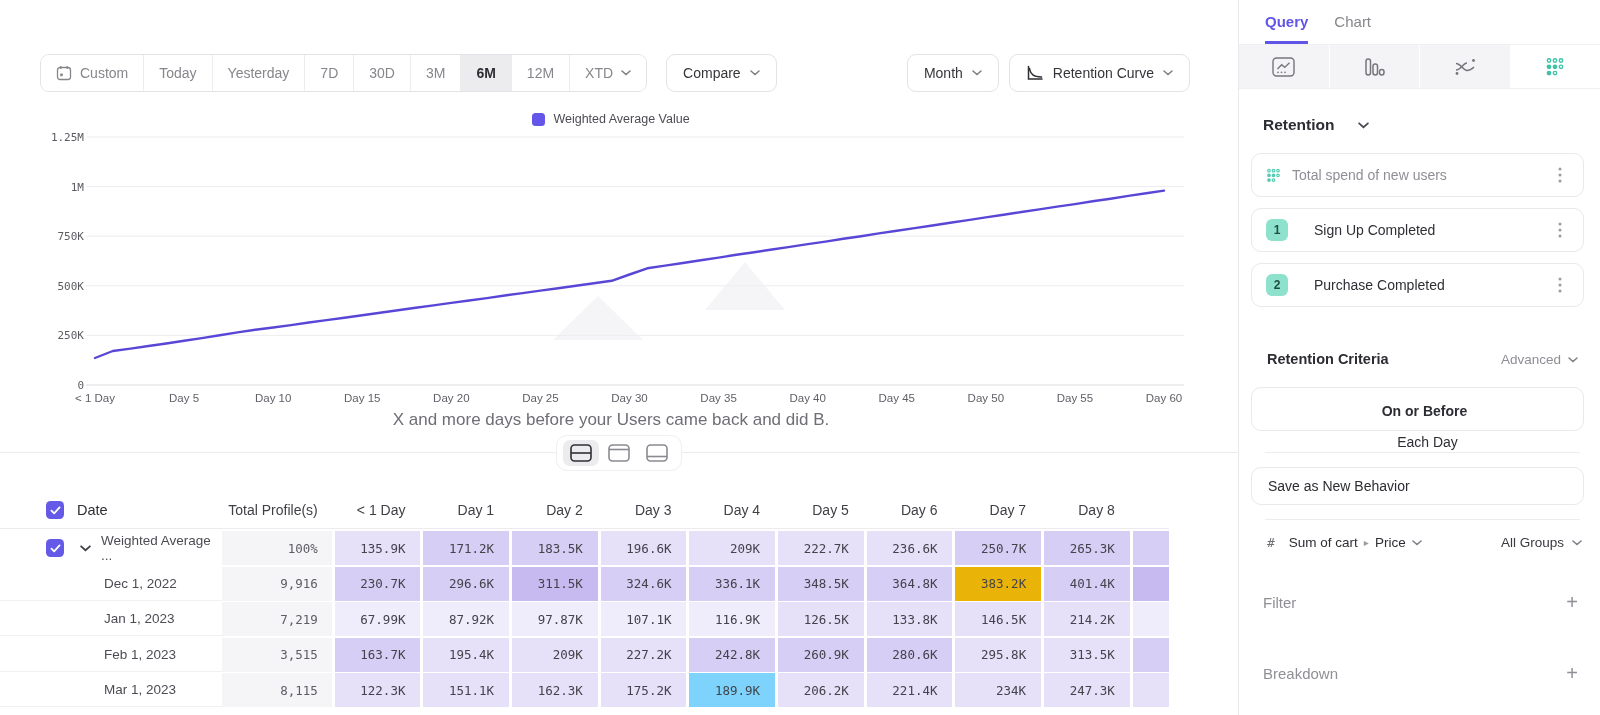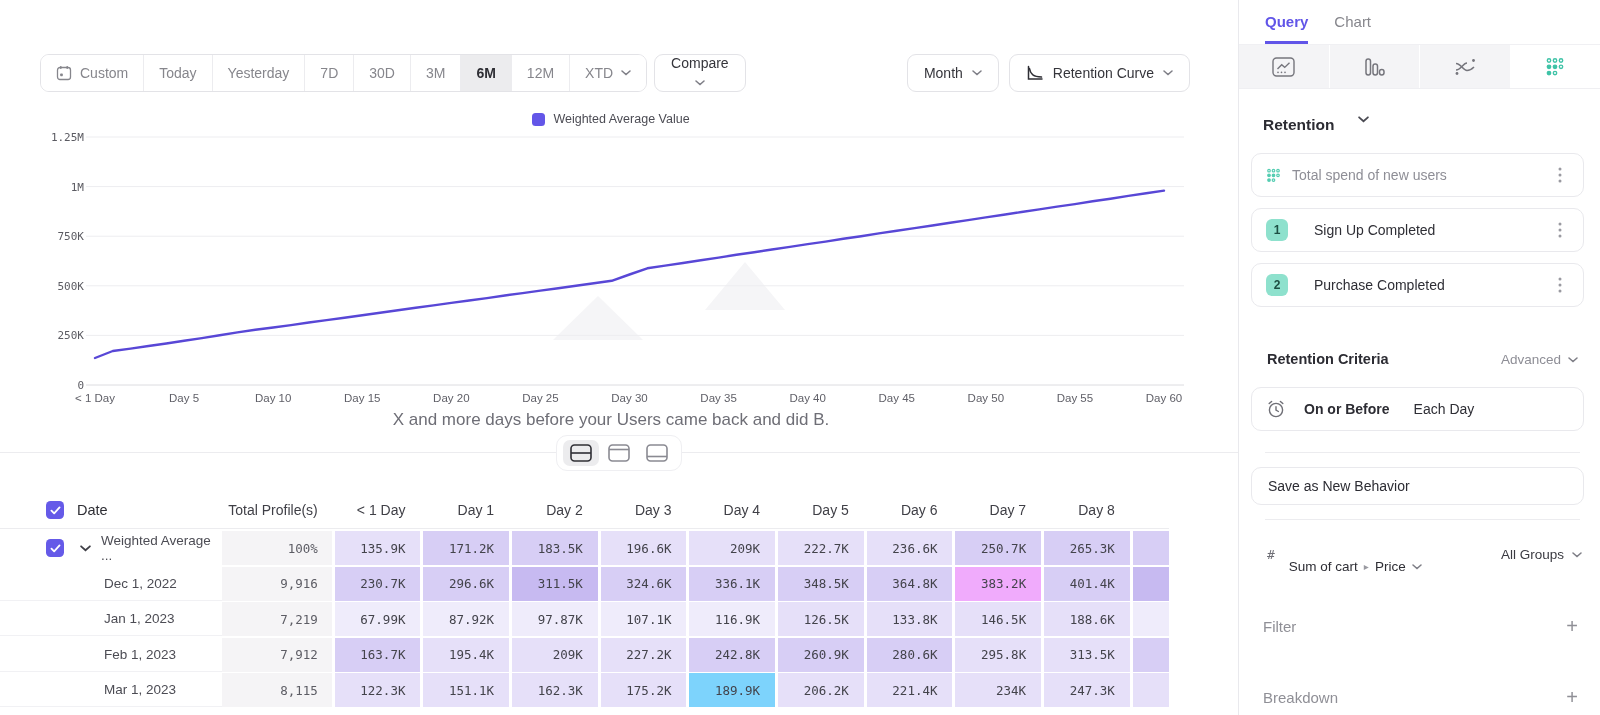--- a/index.html
+++ b/index.html
@@ -15,21 +15,21 @@
   .range-group { display:flex; align-items:stretch; height:38px; border:1px solid #e3e3e7;
                  border-radius:9px; overflow:hidden; background:#fff; }
   .range-item { display:flex; align-items:center; gap:8px; padding:0 15px; font-size:14px;
                 color:#86868c; background:#fff; border:none; border-left:1px solid #ececef;
                 cursor:pointer; font-family:inherit; white-space:nowrap; }
   .range-item:first-child { border-left:none; }
   .range-item.active { background:#ececee; color:#2e2e34; font-weight:700; }
   .btn { display:flex; align-items:center; gap:9px; height:38px; padding:0 16px;
          border:1px solid #e3e3e7; border-radius:9px; background:#fff; font-size:14px;
          color:#35353b; font-family:inherit; cursor:pointer; white-space:nowrap; }
-  .compare { margin-left:7px;flex-direction:column; }
+  .compare { margin-left:19px; }
   .toolbar-spacer { flex:1; }
   .chev { color:#7e7e86; }
   .dark-chev { color:#4a4a52; }
 
   .legend { position:absolute; left:36px; width:1150px; top:112px; display:flex;
             justify-content:center; align-items:center; gap:8px; font-size:12.5px; color:#4c4c54; }
   .legend-swatch { width:13px; height:13px; border-radius:3.5px; background:#6356e8; display:inline-block; }
 
   #chart { position:absolute; left:36px; top:128px; width:1158px; height:282px; }
   .ytick { font-family:"DejaVu Sans Mono", monospace; font-size:11px; fill:#5b5b62; }
@@ -71,45 +71,45 @@
   .side-tabs { display:flex; gap:26px; height:45px; align-items:flex-end; padding:0 0 0 26px;
                border-bottom:1px solid #f0f0f3; }
   .side-tab { font-size:15px; color:#86868c; padding-bottom:11px; border-bottom:3px solid transparent;
               cursor:pointer; font-weight:500; }
   .side-tab.active { color:#6155e8; font-weight:700; border-bottom-color:#6155e8; }
   .chart-type-row { display:flex; height:44px; border-bottom:1px solid #efeff2; }
   .ct-tile { flex:1; display:flex; align-items:center; justify-content:center; background:#f4f4f6;
              border-right:1px solid #fff; cursor:pointer; }
   .ct-tile.active { background:#fff; border-right:none; }
   .side-content { padding:0 16px 0 12px; }
-  .section-head { margin:27px 0 0 12px; display:flex; align-items:flex-start; gap:24px;
+  .section-head { margin:27px 0 0 12px; display:flex; align-items:center; gap:24px;
                   font-size:15.5px; font-weight:700; color:#2c2c33; cursor:pointer; }
   .card { display:flex; align-items:center; border:1px solid #e9e9ed; border-radius:10px;
           height:44px; padding:0 12px 0 14px; background:#fff; }
   .behavior-card { margin-top:19px; color:#8e8e96; font-size:14px; gap:11px;text-align:center; }
   .event-card { margin-top:11px; font-size:14px; color:#2e2e35; gap:0; }
   .badge { width:22px; height:22px; border-radius:6px; background:#8ee1cd; color:#1d4f43;
            font-size:12px; font-weight:700; display:flex; align-items:center; justify-content:center; }
   .event-label { margin-left:26px; font-weight:500; }
   .kebab { margin-left:auto; display:flex; align-items:center; justify-content:center;
            width:22px; height:22px; cursor:pointer; }
   .criteria-head { margin:44px 6px 0 16px; display:flex; align-items:flex-end; }
   .criteria-title { font-size:14.5px; font-weight:700; color:#2c2c33; }
   .advanced { margin-left:auto; display:flex; align-items:center; gap:7px; font-size:13.5px;
               color:#8e8e96; cursor:pointer; }
-  .criteria-card { margin-top:20px; gap:6px; font-size:14px; }
+  .criteria-card { margin-top:20px; gap:15px; font-size:14px;flex-direction:column; }
   .crit-cond { margin-left:12px; font-weight:700; color:#2c2c33; }
   .crit-window { margin-left:18px; color:#2e2e35; font-weight:500; }
   .side-divider { border:none; border-top:1px solid #ececef; margin:21px 4px 0 14px; }
   .save-btn { margin:14px 0 0 0; width:100%; height:38px; border:1px solid #e9e9ed; border-radius:10px;
               background:#fff; text-align:left; padding-left:16px; font-size:14px; font-weight:500;
               color:#2c2c33; font-family:inherit; cursor:pointer; }
   .measure-row { margin:15px 2px 0 16px; display:flex; align-items:center; font-size:13.5px; }
   .hash { font-family:"DejaVu Sans Mono", monospace; color:#6f6f76; font-size:13px; }
-  .measure-prop { margin-left:14px; font-weight:500; color:#2e2e35; display:flex; align-items:center; gap:6px;margin-top:24px; }
+  .measure-prop { margin-left:14px; font-weight:500; color:#2e2e35; display:flex; align-items:center; gap:6px; }
   .prop-arrow { color:#9a9aa1; font-size:10px; }
   .measure-group { margin-left:auto; display:flex; align-items:center; gap:8px; color:#3a3a41;
                    font-weight:500; cursor:pointer; }
   .add-row { margin:42px 6px 0 12px; display:flex; align-items:center; font-size:15px; color:#8f8f96; }
   .add-row.second { margin-top:51px; }
   .plus { margin-left:auto; font-size:20px; font-weight:400; color:#8f8f96; cursor:pointer; line-height:1; }
 </style>
 </head>
 <body>
 
@@ -294,45 +294,45 @@
             <span class="row-label">Dec 1, 2022</span>
           </div>
           <div class="c1 val">9,916</div>
           <div class="cd val" style="background:#d7cef5">230.7K</div>
           <div class="cd val" style="background:#d7cef5">296.6K</div>
           <div class="cd val" style="background:#c7baf1">311.5K</div>
           <div class="cd val" style="background:#d7cef5">324.6K</div>
           <div class="cd val" style="background:#d7cef5">336.1K</div>
           <div class="cd val" style="background:#d7cef5">348.5K</div>
           <div class="cd val" style="background:#d7cef5">364.8K</div>
-          <div class="cd val" style="background:#f0abfc">383.2K</div>
+          <div class="cd val" style="background:#eab308">383.2K</div>
           <div class="cd val" style="background:#d7cef5">401.4K</div>
           <div class="cov" style="background:#c7baf1"></div>
         </div>
         <div class="t-row">
           <div class="c0 dated">
             <span class="row-label">Jan 1, 2023</span>
           </div>
           <div class="c1 val">7,219</div>
           <div class="cd val" style="background:#efecfb">67.99K</div>
           <div class="cd val" style="background:#efecfb">87.92K</div>
           <div class="cd val" style="background:#efecfb">97.87K</div>
           <div class="cd val" style="background:#efecfb">107.1K</div>
           <div class="cd val" style="background:#efecfb">116.9K</div>
           <div class="cd val" style="background:#e6e0f9">126.5K</div>
           <div class="cd val" style="background:#e6e0f9">133.8K</div>
           <div class="cd val" style="background:#e6e0f9">146.5K</div>
-          <div class="cd val" style="background:#e6e0f9">188.6K</div>
+          <div class="cd val" style="background:#e6e0f9">214.2K</div>
           <div class="cov" style="background:#efecfb"></div>
         </div>
         <div class="t-row">
           <div class="c0 dated">
             <span class="row-label">Feb 1, 2023</span>
           </div>
-          <div class="c1 val">7,912</div>
+          <div class="c1 val">3,515</div>
           <div class="cd val" style="background:#d7cef5">163.7K</div>
           <div class="cd val" style="background:#e6e0f9">195.4K</div>
           <div class="cd val" style="background:#e6e0f9">209K</div>
           <div class="cd val" style="background:#e6e0f9">227.2K</div>
           <div class="cd val" style="background:#d7cef5">242.8K</div>
           <div class="cd val" style="background:#d7cef5">260.9K</div>
           <div class="cd val" style="background:#d7cef5">280.6K</div>
           <div class="cd val" style="background:#e6e0f9">295.8K</div>
           <div class="cd val" style="background:#e6e0f9">313.5K</div>
           <div class="cov" style="background:#d7cef5"></div>

